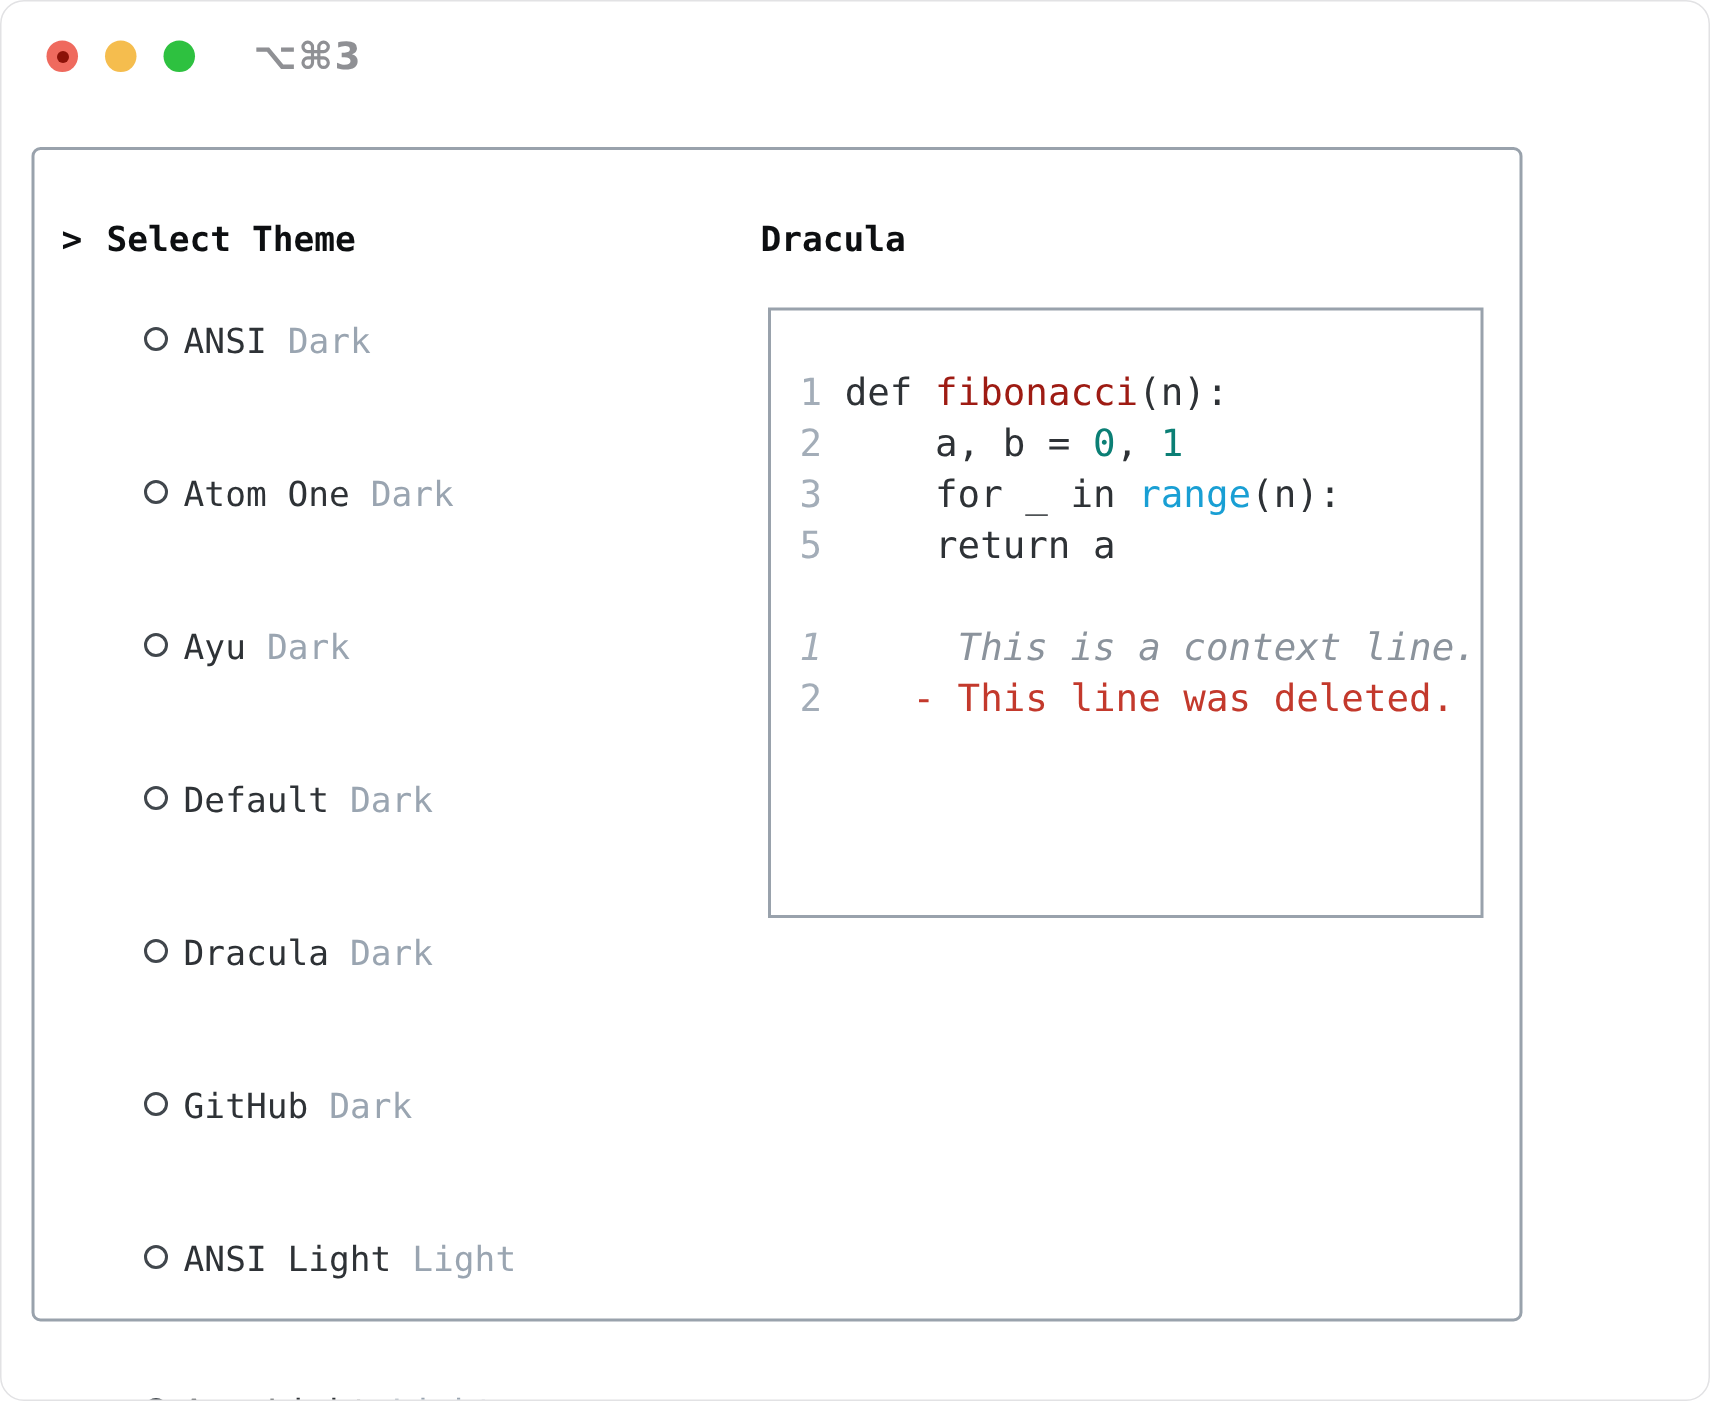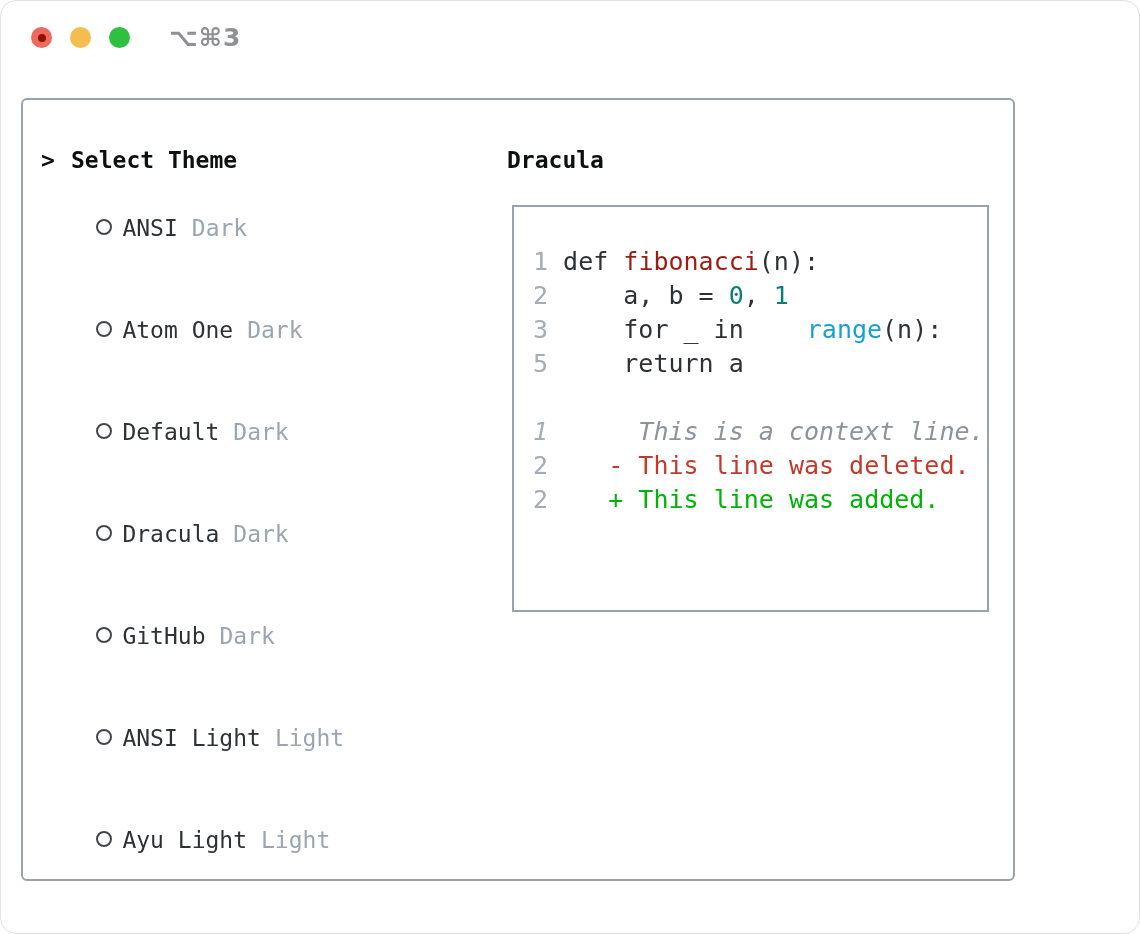--- a/index.html
+++ b/index.html
@@ -46,21 +46,21 @@
   .preview-box{
     position:absolute; left:489px; top:105px; width:477px; height:407px;
     border:2px solid var(--border); box-sizing:border-box; background:#fff;
     padding:38px 0 0 19px; overflow:hidden;
   }
   .code-line{line-height:34px; font-size:25px; white-space:pre; color:var(--ink);}
   .ln{color:var(--ln);}
   .seg-plain{color:var(--ink);}
   .seg-func{color:var(--func);}
   .seg-number{color:var(--num);}
-  .seg-builtin{color:var(--builtin);margin-left:48px;}
+  .seg-builtin{color:var(--builtin);}
   .diff-context{color:var(--ctx);font-style:italic;}
   .diff-context .ln{color:var(--ln);}
   .diff-deleted{color:var(--del);}
   .diff-added{color:var(--add);}
 </style>
 </head>
 <body>
 
 <div class="window">
 
@@ -79,20 +79,23 @@
       <div class="row"><span class="prompt">&gt;</span><span class="hdr">Select Theme</span></div>
 
       <div id="theme-list">
           <div class="row option-row">
     <span class="radio"></span><span class="opt-name">ANSI</span><span class="opt-variant">Dark</span>
   </div>
           <div class="row option-row">
     <span class="radio"></span><span class="opt-name">Atom One</span><span class="opt-variant">Dark</span>
   </div>
           <div class="row option-row">
+    <span class="radio"></span><span class="opt-name">Ayu</span><span class="opt-variant">Dark</span>
+  </div>
+          <div class="row option-row">
     <span class="radio"></span><span class="opt-name">Default</span><span class="opt-variant">Dark</span>
   </div>
           <div class="row option-row">
     <span class="radio"></span><span class="opt-name">Dracula</span><span class="opt-variant">Dark</span>
   </div>
           <div class="row option-row">
     <span class="radio"></span><span class="opt-name">GitHub</span><span class="opt-variant">Dark</span>
   </div>
           <div class="row option-row">
     <span class="radio"></span><span class="opt-name">ANSI Light</span><span class="opt-variant">Light</span>
@@ -108,18 +111,17 @@
 
     <div class="preview-box">
       <div id="code-block">
           <div class="code-line"><span class="ln">1 </span><span class="content"><span class="seg-plain">def </span><span class="seg-func">fibonacci</span><span class="seg-plain">(n):</span></span></div>
           <div class="code-line"><span class="ln">2 </span><span class="content"><span class="seg-plain">    a, b = </span><span class="seg-number">0</span><span class="seg-plain">, </span><span class="seg-number">1</span></span></div>
           <div class="code-line"><span class="ln">3 </span><span class="content"><span class="seg-plain">    for _ in </span><span class="seg-builtin">range</span><span class="seg-plain">(n):</span></span></div>
           <div class="code-line"><span class="ln">5 </span><span class="content"><span class="seg-plain">    return a</span></span></div>
           <div class="code-line"><span class="ln"> </span><span class="content"></span></div>
           <div class="code-line diff-context"><span class="ln">1</span><span class="content">      This is a context line.</span></div>
           <div class="code-line diff-deleted"><span class="ln">2</span><span class="content">    - This line was deleted.</span></div>
-          <div class="code-line diff-added"><span class="ln">2</span><span class="content">    + This line was added.</span></div>
         </div>
     </div>
 
   </div>
 </div>
 
 </body></html>

